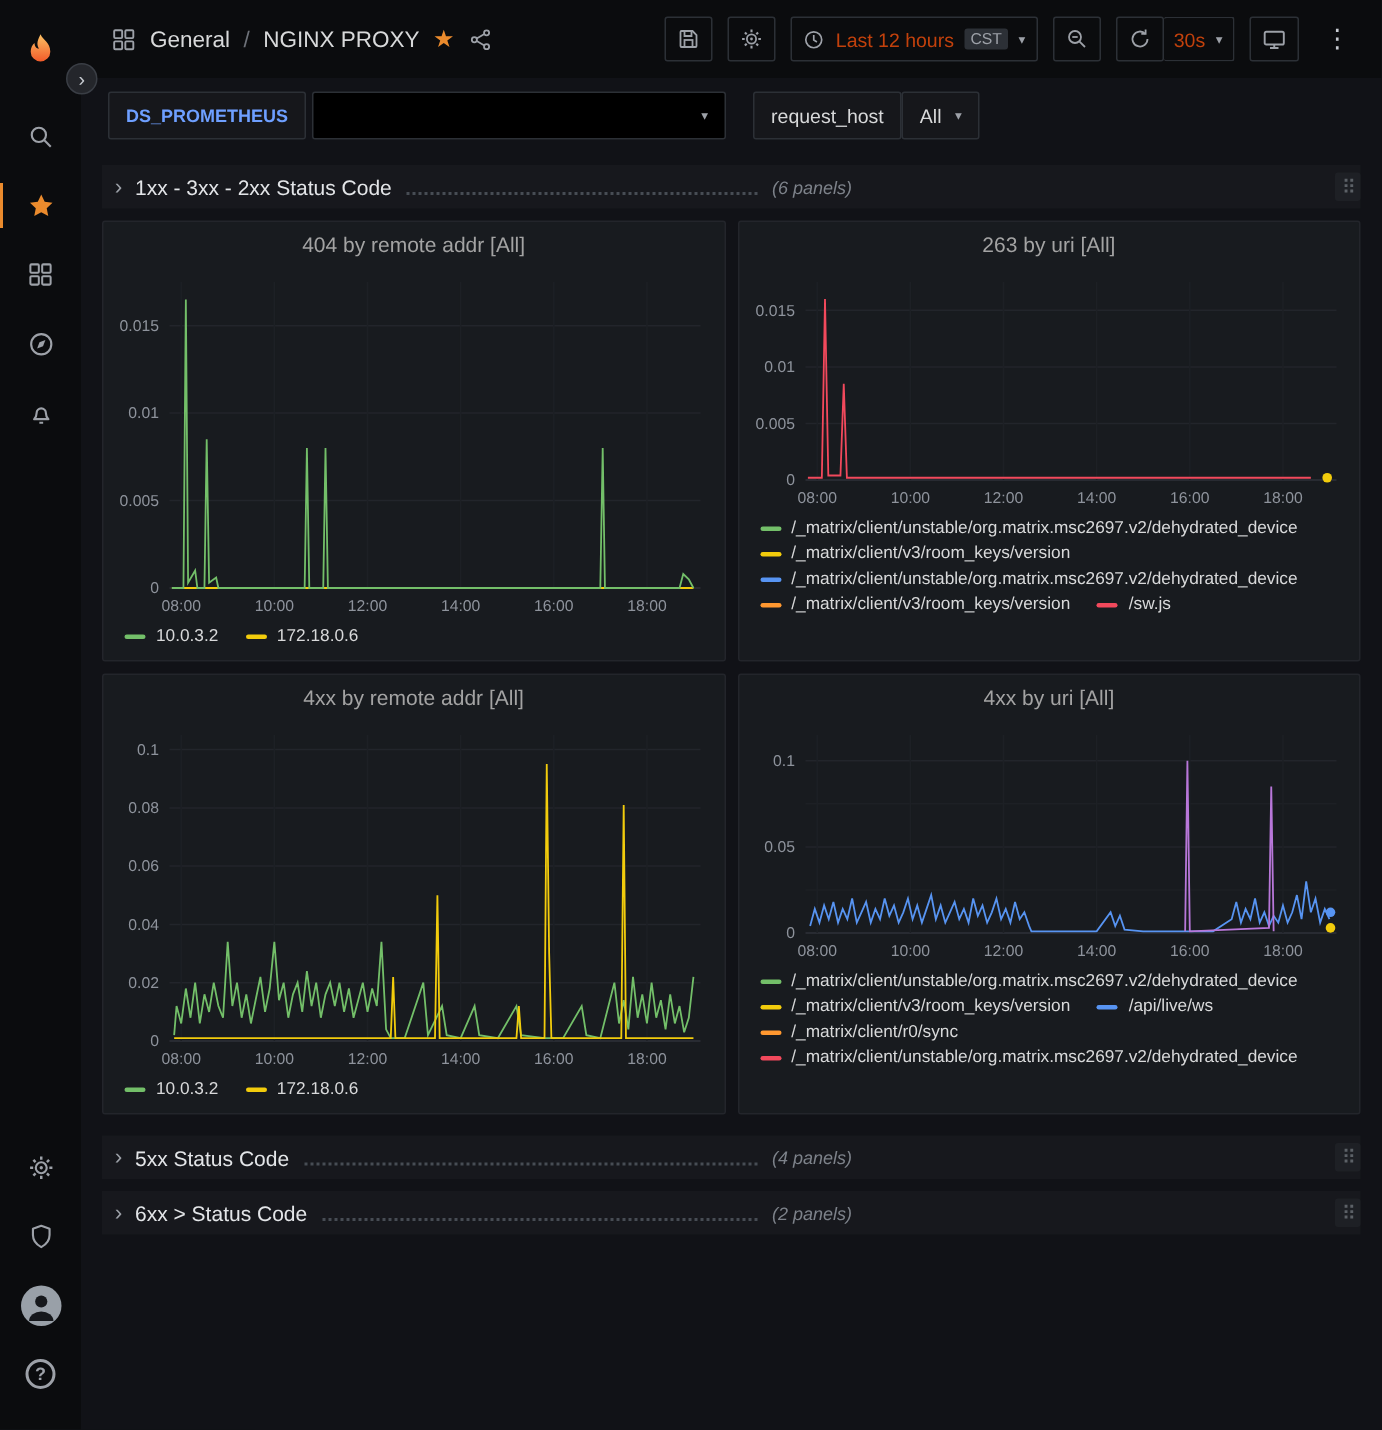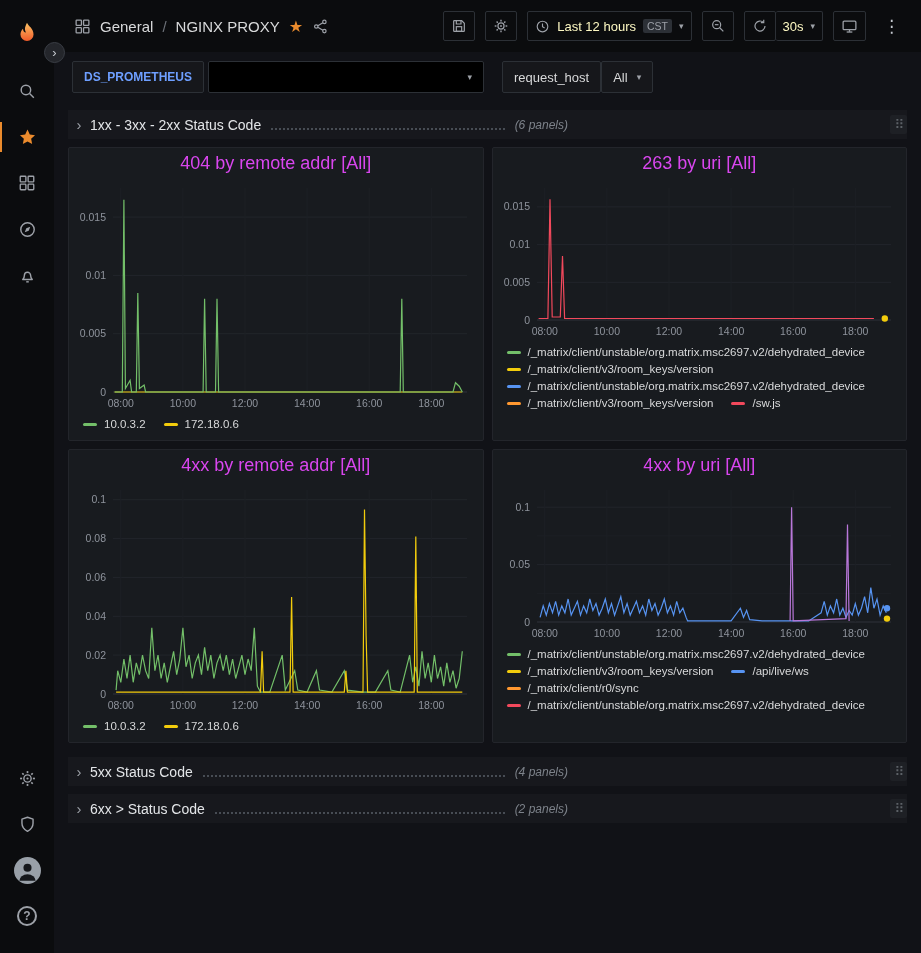--- a/index.html
+++ b/index.html
@@ -22,21 +22,21 @@
   
   .main{flex:1;display:flex;flex-direction:column;min-width:0}
   .topbar{height:52px;background:#0b0c0e;display:flex;align-items:center;padding:0 14px 0 20px;flex-shrink:0}
   .crumb{display:flex;align-items:center;gap:9px;font-size:15px}
   .crumb .sep{color:#6e7279}
   .fav-star{color:#eb8b2d;font-size:16px;cursor:pointer}
   .actions{margin-left:auto;display:flex;align-items:center;gap:10px}
   .btn{height:30px;min-width:30px;padding:0 7px;border:1px solid #2c3036;border-radius:2px;
        background:transparent;display:flex;align-items:center;justify-content:center;gap:7px;
        color:#9da1a8;font-size:13px;cursor:pointer}
-  .btn .lbl{color:#fef9c3;white-space:nowrap}
+  .btn .lbl{color:#c2410c;white-space:nowrap}
   .pill{font-size:10.5px;color:#9da1a8;background:#2c3036;padding:1px 4px;border-radius:2px}
   .caret{color:#9da1a8;font-size:9px}
   .btn-group{display:flex}
   .btn-group .btn:last-child{border-left:none}
   .kebab-btn{border:none;font-size:17px;color:#c7cbd1}
   
   .submenu{display:flex;align-items:center;padding:9px 14px 9px 18px;background:#111217;flex-shrink:0}
   .vbox{height:30px;display:flex;align-items:center;padding:15px 11px;background:#16171b;
         border:1px solid #2c3036;border-radius:2px;font-size:13px;cursor:pointer;white-space:nowrap}
   .vbox.ds{color:#6e9fff;font-weight:700;font-size:12px}
@@ -53,22 +53,22 @@
   .chev{display:inline-block;width:22px;text-align:center;color:#9da1a8;font-size:15px}
   .open .chev{transform:rotate(90deg)}
   .row-title{font-size:14px;font-weight:400;color:#e3e5e8;white-space:nowrap}
   .leader{flex:1;height:0;border-bottom:2px dotted #474c54;align-self:center;transform:translateY(4px);margin:0 10px}
   .row-count{font-size:12px;font-style:italic;color:#7d828a;white-space:nowrap}
   .handle{margin-left:auto;color:#5c6167;font-size:13px;background:#1e2025;padding:3px 4px;
           border-radius:2px;letter-spacing:-1px;cursor:grab;line-height:1}
   .grid{display:grid;grid-template-columns:1fr 1fr;gap:8px;margin-bottom:14px}
   .panel{background:#181b1f;border:1px solid #23252b;border-radius:2px;height:294px;
          display:flex;flex-direction:column;overflow:hidden}
-  .ptitle{height:30px;display:flex;align-items:center;justify-content:center;font-size:18px;
-          font-weight:500;color:#d946ef;cursor:pointer;flex-shrink:0}
+  .ptitle{height:30px;display:flex;align-items:center;justify-content:center;font-size:14px;
+          font-weight:500;color:#a3a3a3;cursor:pointer;flex-shrink:0}
   .plot{width:100%;flex-shrink:0}
   .plot.tall{height:234px}
   .plot.short{height:162px}
   .legend{display:flex;flex-wrap:wrap;column-gap:18px;row-gap:5px;padding:6px 14px 0;
           overflow:hidden;flex:1;align-content:flex-start}
   .li{font-size:11.5px;color:#d8d9da;white-space:nowrap;display:inline-flex;align-items:center;cursor:pointer}
   .li i{width:14px;height:3px;border-radius:2px;display:inline-block;margin-right:7px}
   svg text.tick{fill:#8e939c;font-size:10.5px;font-family:"Liberation Sans",sans-serif}
   .expand-pin{position:absolute;left:44px;top:42px;width:21px;height:21px;border-radius:50%;
               background:#24262b;border:1px solid #3a3e45;color:#c7cbd1;display:flex;align-items:center;

